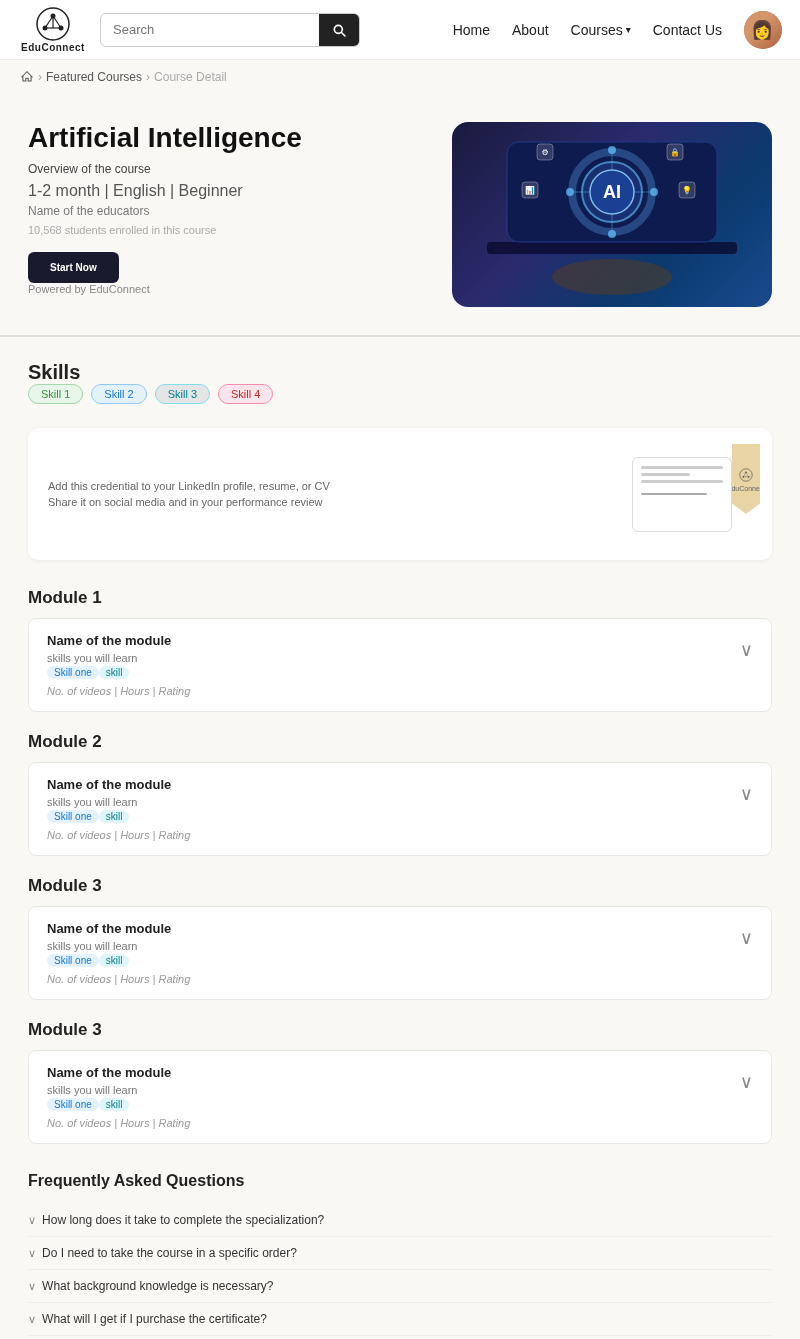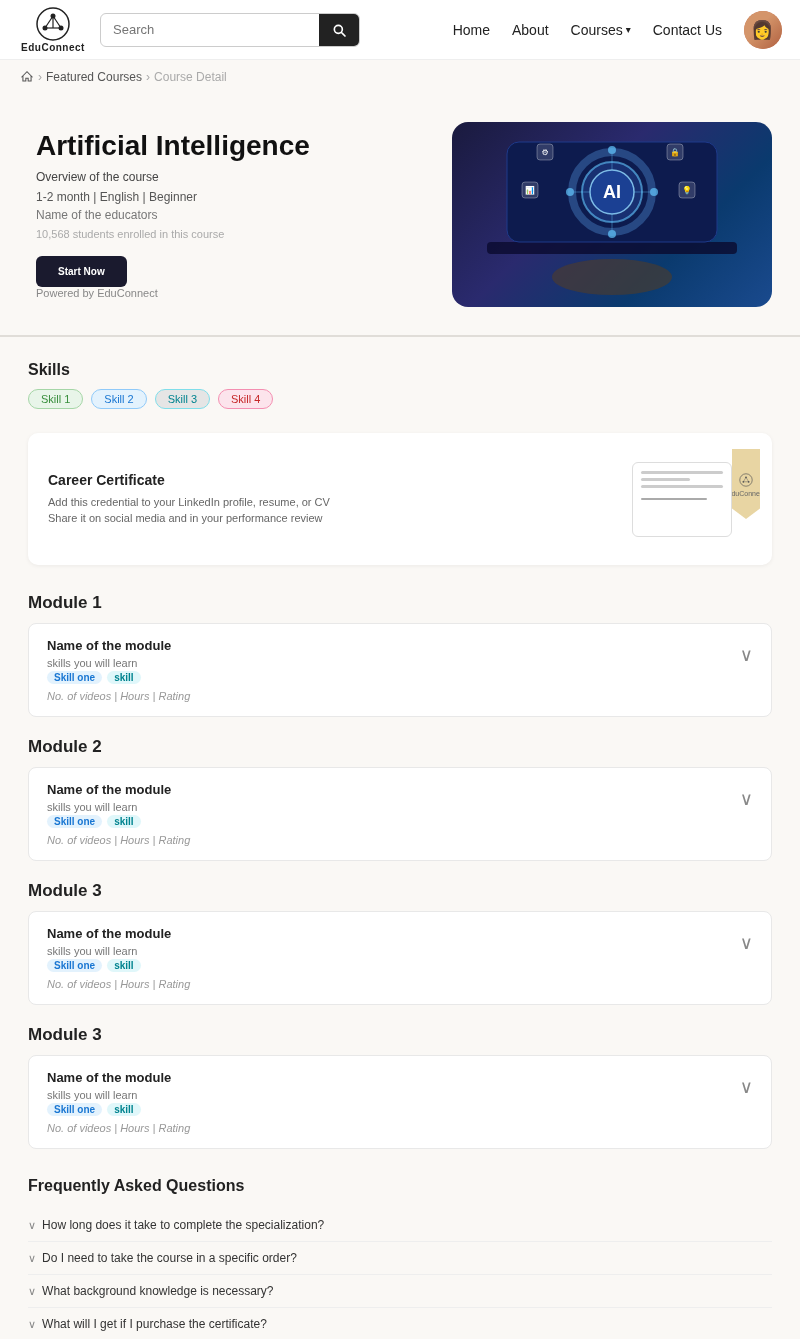--- a/index.html
+++ b/index.html
@@ -106,43 +106,43 @@
       color: #555;
       background: #faf8f5;
     }
     .breadcrumb svg { width: 14px; height: 14px; fill: #555; }
     .breadcrumb span { color: #888; }
     .breadcrumb a { color: #555; text-decoration: none; }
 
     
     .hero {
       background: #faf8f5;
-      padding: 28px 28px 28px 36px;
-      display: flex;
-      align-items: center;
+      padding: 28px 28px 28px 28px;
+      display: flex;
+      align-items: flex-start;
       gap: 40px;
       border-bottom: 2px solid #e0ddd8;
       min-height: 200px;
     }
     .hero-content {
       flex: 1;
     }
     .hero-title {
       font-size: 28px;
       font-weight: bold;
       color: #111;
       margin-bottom: 8px;
     }
     .hero-subtitle {
       font-size: 12px;
       color: #444;
       margin-bottom: 6px;
     }
     .hero-meta {
-      font-size: 12px;
+      font-size: 16px;
       color: #555;
       margin-bottom: 4px;
     }
     .hero-educators {
       font-size: 12px;
       color: #777;
       margin-bottom: 6px;
     }
     .hero-enrolled {
       font-size: 11px;
@@ -186,23 +186,22 @@
     }
 
     
     .main-content {
       padding: 24px 28px;
       background: #faf8f5;
     }
 
     
     .section-title {
-      font-size: 16px;
-      font-weight: bold;
-      margin-bottom: 10px;
+      font-size: 20px;
+      font-weight: bold;
       color: #222;
     }
     .skills-tags {
       display: flex;
       gap: 8px;
       margin-bottom: 24px;
       flex-wrap: wrap;
     }
     .skill-tag {
       padding: 3px 12px;
@@ -318,23 +317,21 @@
       font-weight: bold;
       margin-bottom: 4px;
     }
     .module-card-skills {
       font-size: 11px;
       color: #777;
       margin-bottom: 2px;
     }
     .module-card-skills-tags {
       display: flex;
-      gap: 5px;
       margin-bottom: 6px;
-      font-weight: bold;
     }
     .module-skill-tag {
       font-size: 10px;
       padding: 1px 7px;
       border-radius: 8px;
     }
     .module-skill-tag.blue { background: #e3f2fd; color: #1976d2; }
     .module-skill-tag.teal { background: #e0f7fa; color: #00838f; }
     .module-card-meta {
       font-size: 11px;
@@ -485,21 +482,20 @@
   <div class="section-title">Skills</div>
   <div class="skills-tags">
     <span class="skill-tag green">Skill 1</span>
     <span class="skill-tag blue">Skill 2</span>
     <span class="skill-tag teal">Skill 3</span>
     <span class="skill-tag red">Skill 4</span>
   </div>
 
   <div class="certificate-section">
     <div class="certificate-text">
-      <h3>Career Certificate</h3>
       <p>Add this credential to your LinkedIn profile, resume, or CV</p>
       <p>Share it on social media and in your performance review</p>
     </div>
     <div class="certificate-img">
       <div class="cert-card">
         <div class="cert-lines">
           <div class="cert-line"></div>
           <div class="cert-line short"></div>
           <div class="cert-line"></div>
         </div>

